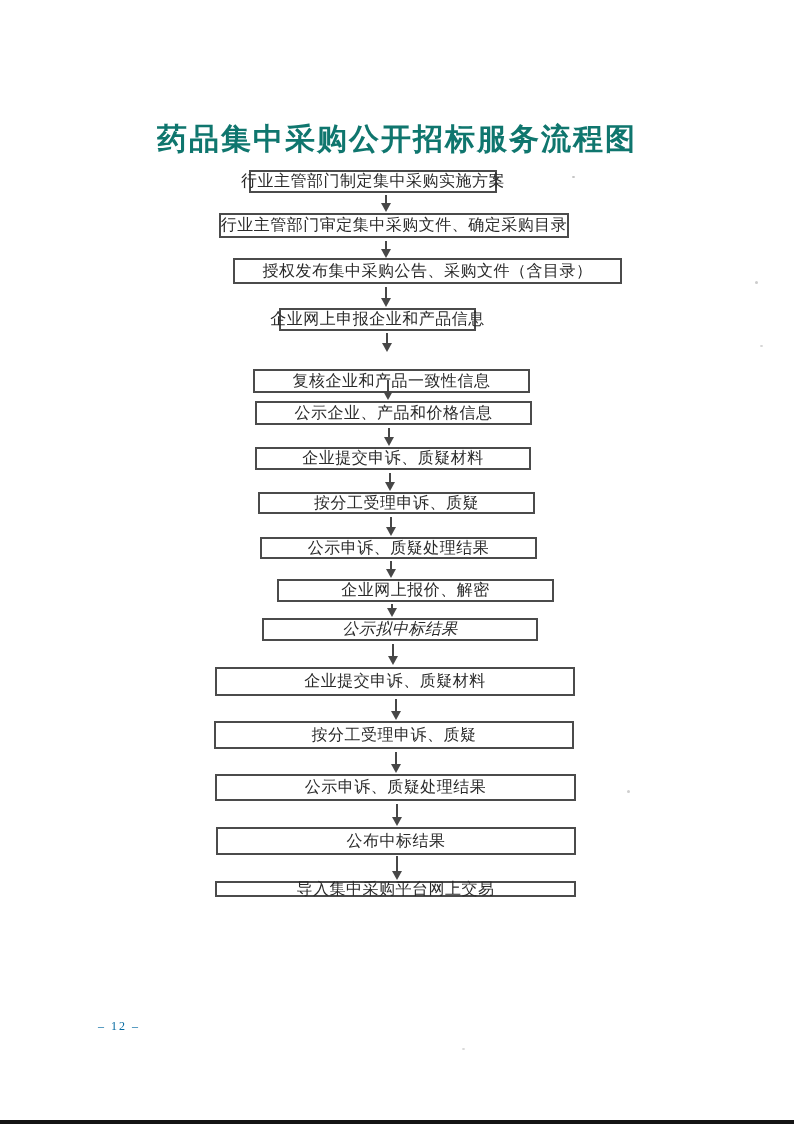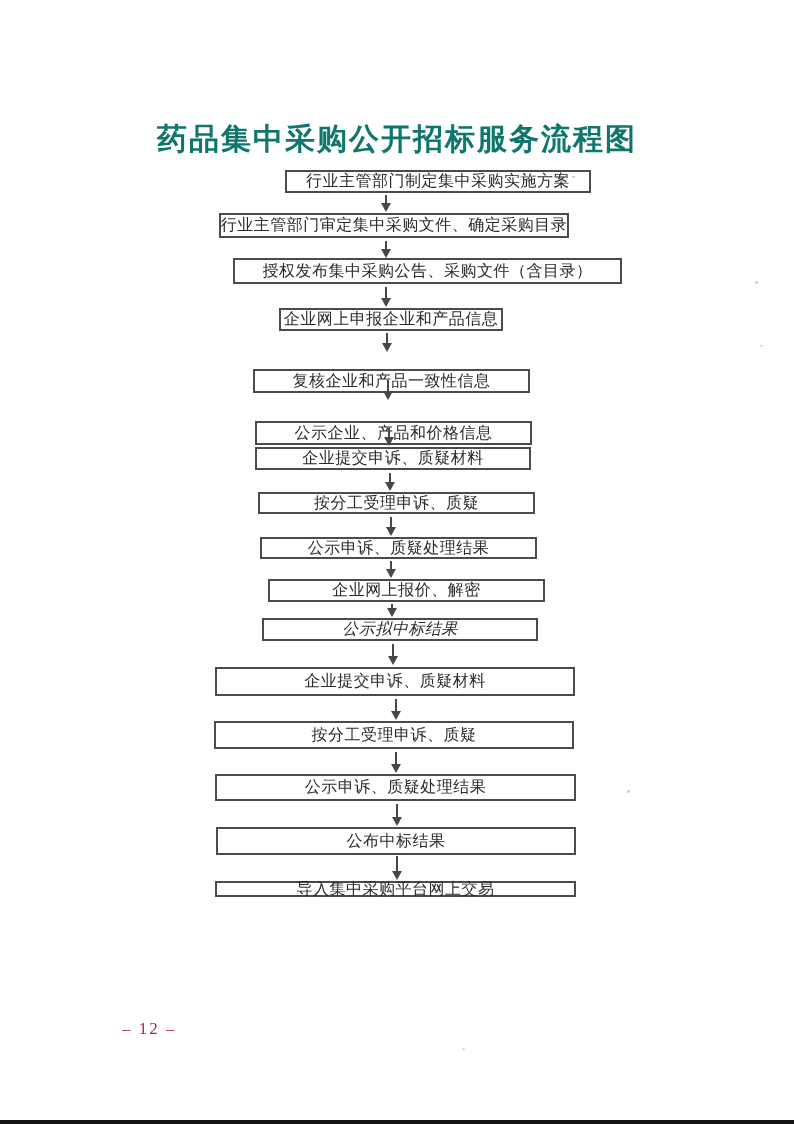--- a/index.html
+++ b/index.html
@@ -21,30 +21,30 @@
     position:absolute;
     box-sizing:border-box;
     border:2px solid #4b4b4b;
     display:flex; align-items:center; justify-content:center;
     font-size:16px; letter-spacing:0.5px;
     color:#2a2a2a;
     white-space:nowrap;
     background:#fff;
   }
   
-  .n1  { left:249px; top:170px; width:306px; height:23px;margin-left:36px; }
+  .n1  { left:249px; top:170px; width:248px; height:23px; }
   .n2  { left:219px; top:213px; width:350px; height:25px; }
   .n3  { left:233px; top:258px; width:389px; height:26px; }
-  .n4  { left:279px; top:308px; width:224px; height:23px; }
+  .n4  { left:279px; top:308px; width:197px; height:23px; }
   .n5  { left:253px; top:369px; width:277px; height:24px; }
-  .n6  { left:255px; top:401px; width:277px; height:24px;margin-top:20px; }
+  .n6  { left:255px; top:401px; width:277px; height:24px; }
   .n7  { left:255px; top:447px; width:276px; height:23px; }
   .n8  { left:258px; top:492px; width:277px; height:22px; }
   .n9  { left:260px; top:537px; width:277px; height:22px; }
-  .n10 { left:268px; top:579px; width:277px; height:23px; }
+  .n10 { left:277px; top:579px; width:277px; height:23px; }
   .n11 { left:262px; top:618px; width:276px; height:23px;font-style:italic; }
   .n12 { left:215px; top:667px; width:360px; height:29px; }
   .n13 { left:214px; top:721px; width:360px; height:28px; }
   .n14 { left:215px; top:774px; width:361px; height:27px; }
   .n15 { left:216px; top:827px; width:360px; height:28px; }
   .n16 { left:215px; top:881px; width:361px; height:16px; }
 
   .arrow {
     position:absolute; width:10px;
     display:flex; flex-direction:column; align-items:center;
@@ -67,23 +67,22 @@
   .a9  { left:386px; top:561px; height:17px; }
   .a10 { left:387px; top:604px; height:13px; }
   .a11 { left:388px; top:644px; height:21px; }
   .a12 { left:391px; top:699px; height:21px; }
   .a13 { left:391px; top:752px; height:21px; }
   .a14 { left:392px; top:804px; height:22px; }
   .a15 { left:392px; top:856px; height:24px; }
 
   .pageno {
     position:absolute; left:98px; top:1019px;
-    font-size:17px; letter-spacing:2px;
-    color:#be185d;
-    margin-left:24px;
+    font-size:12px; letter-spacing:2px;
+    color:#0369a1;
   }
   .bottom-edge {
     position:absolute; left:0; top:1120px; width:100%; height:4px;
     background:#141414;
   }
   .speck { position:absolute; border-radius:50%; background:#c2c2c2; }
   .s1 { left:572px; top:176px; width:3px; height:2px; }
   .s2 { left:755px; top:281px; width:3px; height:3px; background:#cccccc; }
   .s3 { left:760px; top:345px; width:3px; height:2px; background:#d4d4d4; }
   .s4 { left:627px; top:790px; width:3px; height:3px; background:#cfcfcf; }

